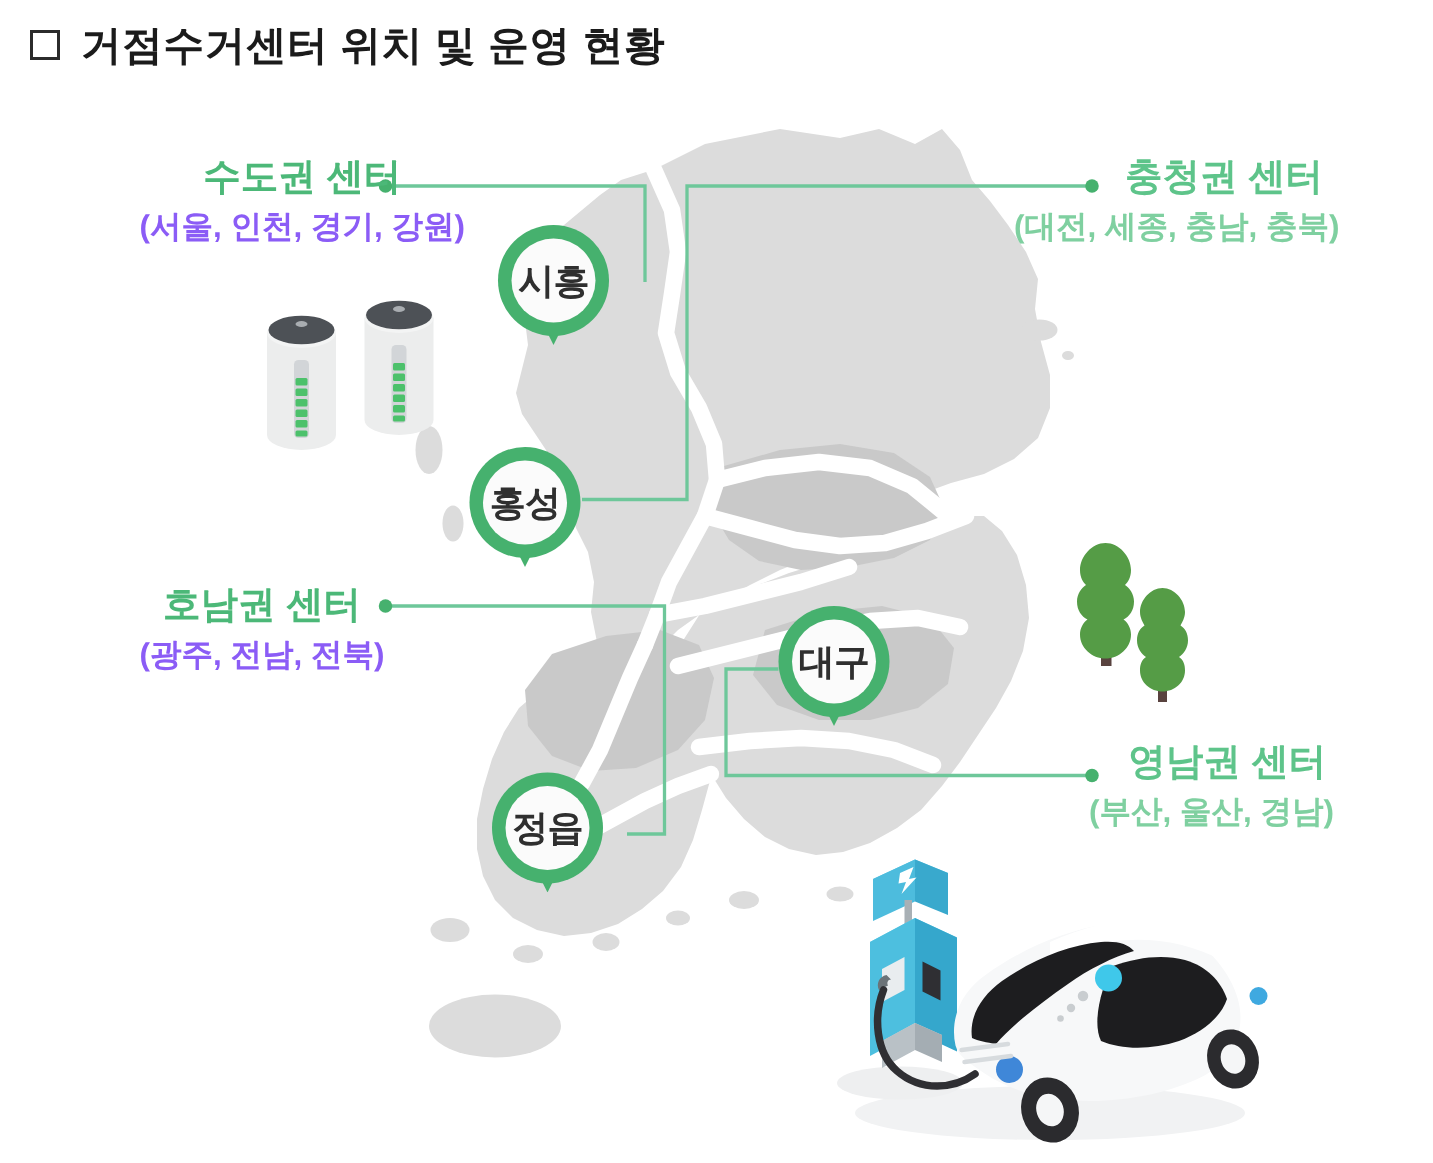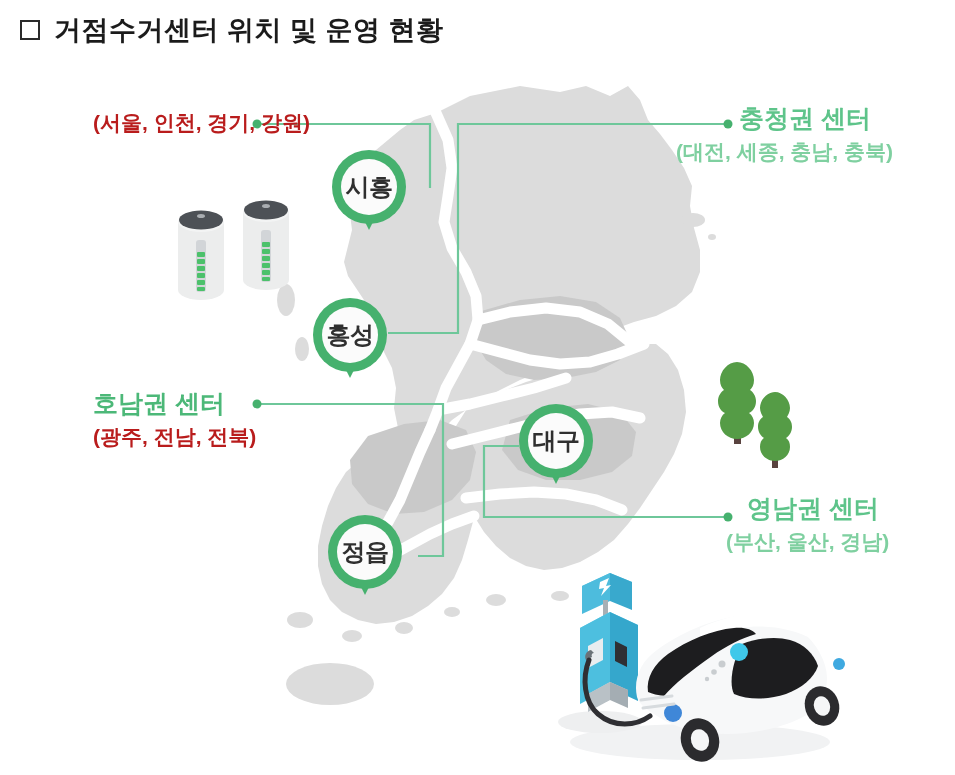--- a/index.html
+++ b/index.html
@@ -9,20 +9,21 @@
   }
   body {
     font-family: "Liberation Sans", "DejaVu Sans", sans-serif;
   }
   #page {
     position: relative;
     width: 955px;
     height: 775px;
     background: #ffffff;
     overflow: hidden;
+    text-align: center;
   }
 
   
   .title-row {
     position: absolute;
     left: 20px;
     top: 12px;
     display: flex;
     align-items: center;
     gap: 14px;
@@ -57,21 +58,21 @@
   .region-label .rl-title {
     font-size: 25px;
     font-weight: bold;
     line-height: 1.15;
     color: #4cb878;
   }
   .region-label .rl-sub {
     font-size: 21px;
     font-weight: bold;
     line-height: 1.3;
-    color: #b91c1c;
+    color: #8b5cf6;
     margin-top: 5px;
   }
   .region-label.tone-light .rl-title { color: #5ec48a; }
   .region-label.tone-light .rl-sub   { color: #7fd0a0; }
 
   
   .pin {
     position: absolute;
     width: 74px;
     height: 74px;
@@ -314,20 +315,21 @@
           <ellipse cx="700" cy="740" rx="19" ry="22" fill="#2b2b2e" transform="rotate(-18 700 740)"></ellipse>
           <ellipse cx="700" cy="740" rx="9" ry="11" fill="#f5f6f7" transform="rotate(-18 700 740)"></ellipse>
           <ellipse cx="822" cy="706" rx="17" ry="20" fill="#2b2b2e" transform="rotate(-18 822 706)"></ellipse>
           <ellipse cx="822" cy="706" rx="8" ry="10" fill="#f5f6f7" transform="rotate(-18 822 706)"></ellipse>
         </g>
       </g>
     </g>
   </svg>
 
   <div class="region-label" style="left:93px; top:104px;">
+    <div class="rl-title">수도권 센터</div>
     <div class="rl-sub">(서울, 인천, 경기, 강원)</div>
   </div>
 
   <div class="region-label" style="left:93px; top:389px;">
     <div class="rl-title">호남권 센터</div>
     <div class="rl-sub">(광주, 전남, 전북)</div>
   </div>
 
   <div class="region-label tone-light" style="left:739px; top:104px;">
     <div class="rl-title">충청권 센터</div>

